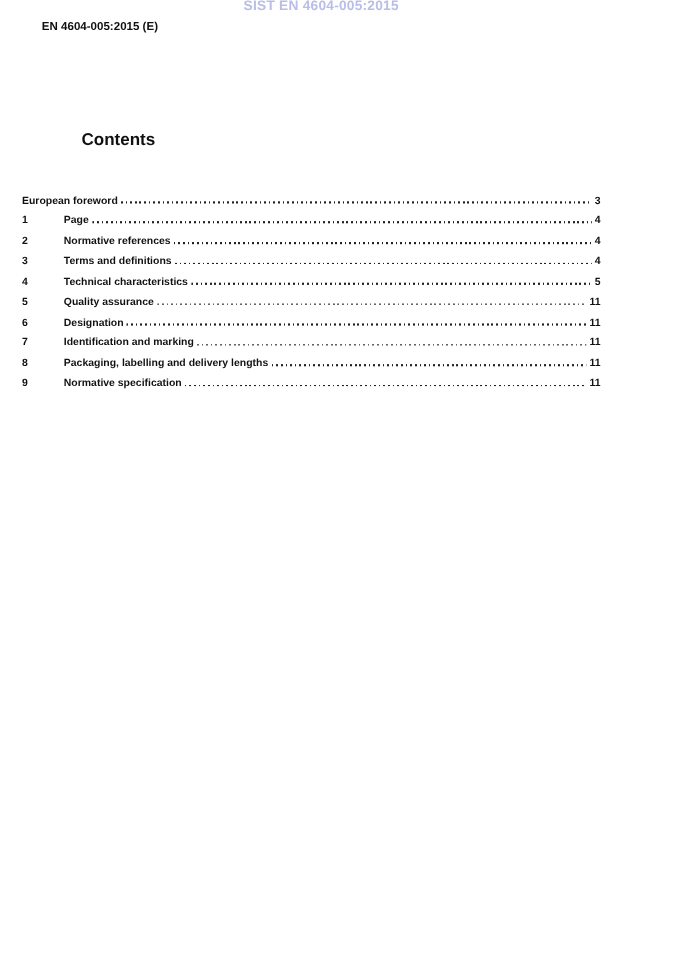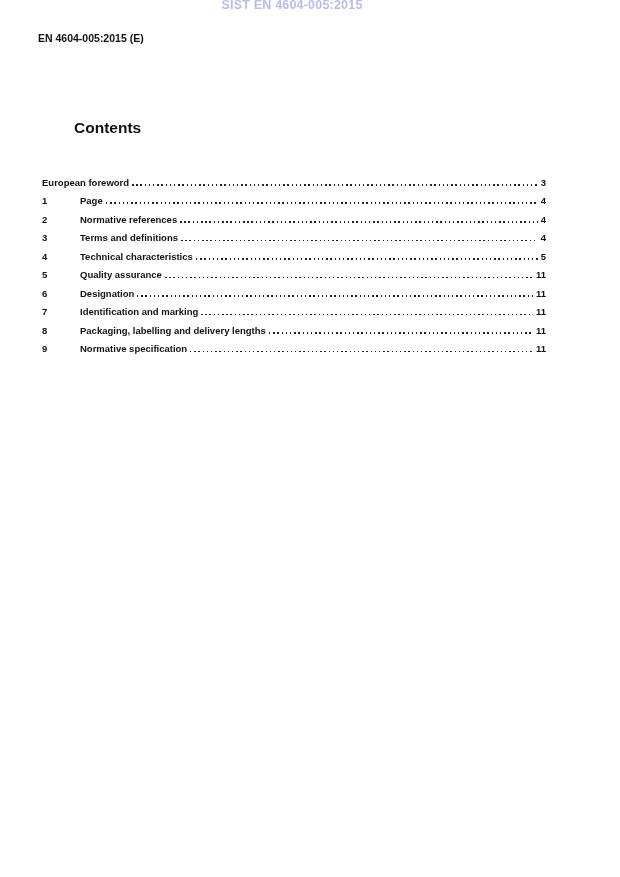--- a/index.html
+++ b/index.html
@@ -22,21 +22,21 @@
     right: 74px;
     text-align: center;
     font-size: 12.5px;
     font-weight: bold;
     letter-spacing: 0.2px;
     color: #b9bde8;
     line-height: 15px;
   }
   .doc-ref {
     position: absolute;
-    top: 32px;
+    top: 18px;
     left: 38px;
     font-size: 10.5px;
     font-weight: bold;
     color: #111111;
   }
   .contents-title {
     position: absolute;
     top: 119px;
     left: 38px;
     font-size: 15.5px;
@@ -50,21 +50,21 @@
     left: 38px;
     right: 74px;
     text-align: right;
     font-style: italic;
     font-size: 9.5px;
     color: #222222;
   }
   .toc {
     position: absolute;
     top: 176.5px;
-    left: 42px;
+    left: 20px;
     right: 74px;
   }
   .toc-row {
     display: flex;
     align-items: baseline;
     height: 18.55px;
     font-size: 9.5px;
     font-weight: bold;
     color: #111111;
     white-space: nowrap;

